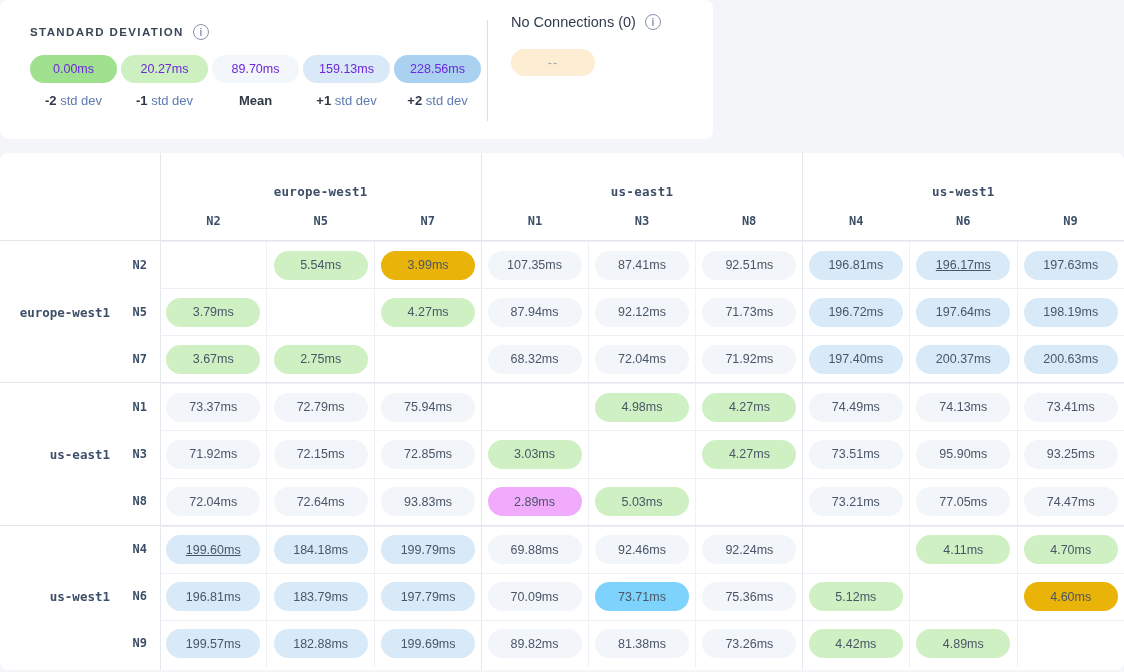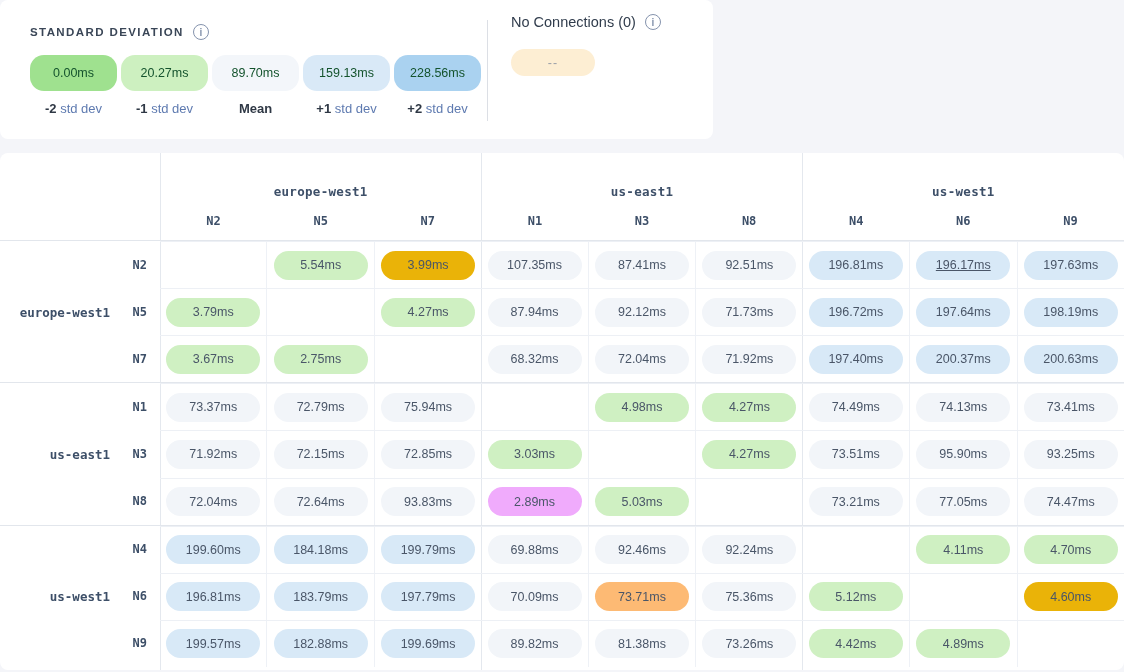--- a/index.html
+++ b/index.html
@@ -20,23 +20,23 @@
     font-size:11.5px;font-weight:700;letter-spacing:1.4px;color:#3a4657;
   }
   .info-icon{
     width:16px;height:16px;border:1.4px solid #8593ad;border-radius:50%;
     display:inline-flex;align-items:center;justify-content:center;
     font-size:10px;color:#8593ad;font-weight:600;box-sizing:border-box;
     cursor:pointer;flex:0 0 auto;
   }
   .legend-pills{display:flex;gap:4px;margin-top:13px;}
   .legend-pill{
-    width:87px;height:36px;border-radius:14px;
+    width:87px;height:28px;border-radius:14px;
     display:flex;align-items:center;justify-content:center;
-    font-size:12.5px;color:#14532d;
+    font-size:12.5px;color:#6d28d9;
   }
   .legend-labels{display:flex;gap:4px;margin-top:10px;}
   .legend-label{
     width:87px;text-align:center;font-size:13px;white-space:nowrap;
   }
   .legend-label .pre{font-weight:700;color:#2f3845;}
   .legend-label .suf{color:#5e7ab0;}
   .card-divider{
     position:absolute;left:487px;top:20px;width:1px;height:101px;background:#dcdfe5;
   }
@@ -345,21 +345,21 @@
             </div>
           </div>
         </div>
       </div>
       <div class="row-group">
         <div class="region-label">us-west1</div>
         <div class="mrow">
           <div class="row-label">N4</div>
           <div class="cells">
             <div class="cell">
-              <div class="pill" style="background: rgb(216, 233, 247);">199.60ms</div>
+              <div class="pill" style="background: rgb(216, 233, 247); text-decoration: underline;">199.60ms</div>
             </div>
             <div class="cell inner-border">
               <div class="pill" style="background: rgb(216, 233, 247);">184.18ms</div>
             </div>
             <div class="cell inner-border">
               <div class="pill" style="background: rgb(216, 233, 247);">199.79ms</div>
             </div>
             <div class="cell">
               <div class="pill" style="background: rgb(242, 245, 249);">69.88ms</div>
             </div>
@@ -387,21 +387,21 @@
             <div class="cell inner-border">
               <div class="pill" style="background: rgb(216, 233, 247);">183.79ms</div>
             </div>
             <div class="cell inner-border">
               <div class="pill" style="background: rgb(216, 233, 247);">197.79ms</div>
             </div>
             <div class="cell">
               <div class="pill" style="background: rgb(242, 245, 249);">70.09ms</div>
             </div>
             <div class="cell inner-border">
-              <div class="pill" style="background: #fdba74;">73.71ms</div>
+              <div class="pill" style="background: #7dd3fc;">73.71ms</div>
             </div>
             <div class="cell inner-border">
               <div class="pill" style="background: rgb(242, 245, 249);">75.36ms</div>
             </div>
             <div class="cell">
               <div class="pill" style="background: rgb(207, 240, 194);">5.12ms</div>
             </div>
             <div class="cell inner-border"></div>
             <div class="cell inner-border">
               <div class="pill" style="background: #eab308;">4.60ms</div>

